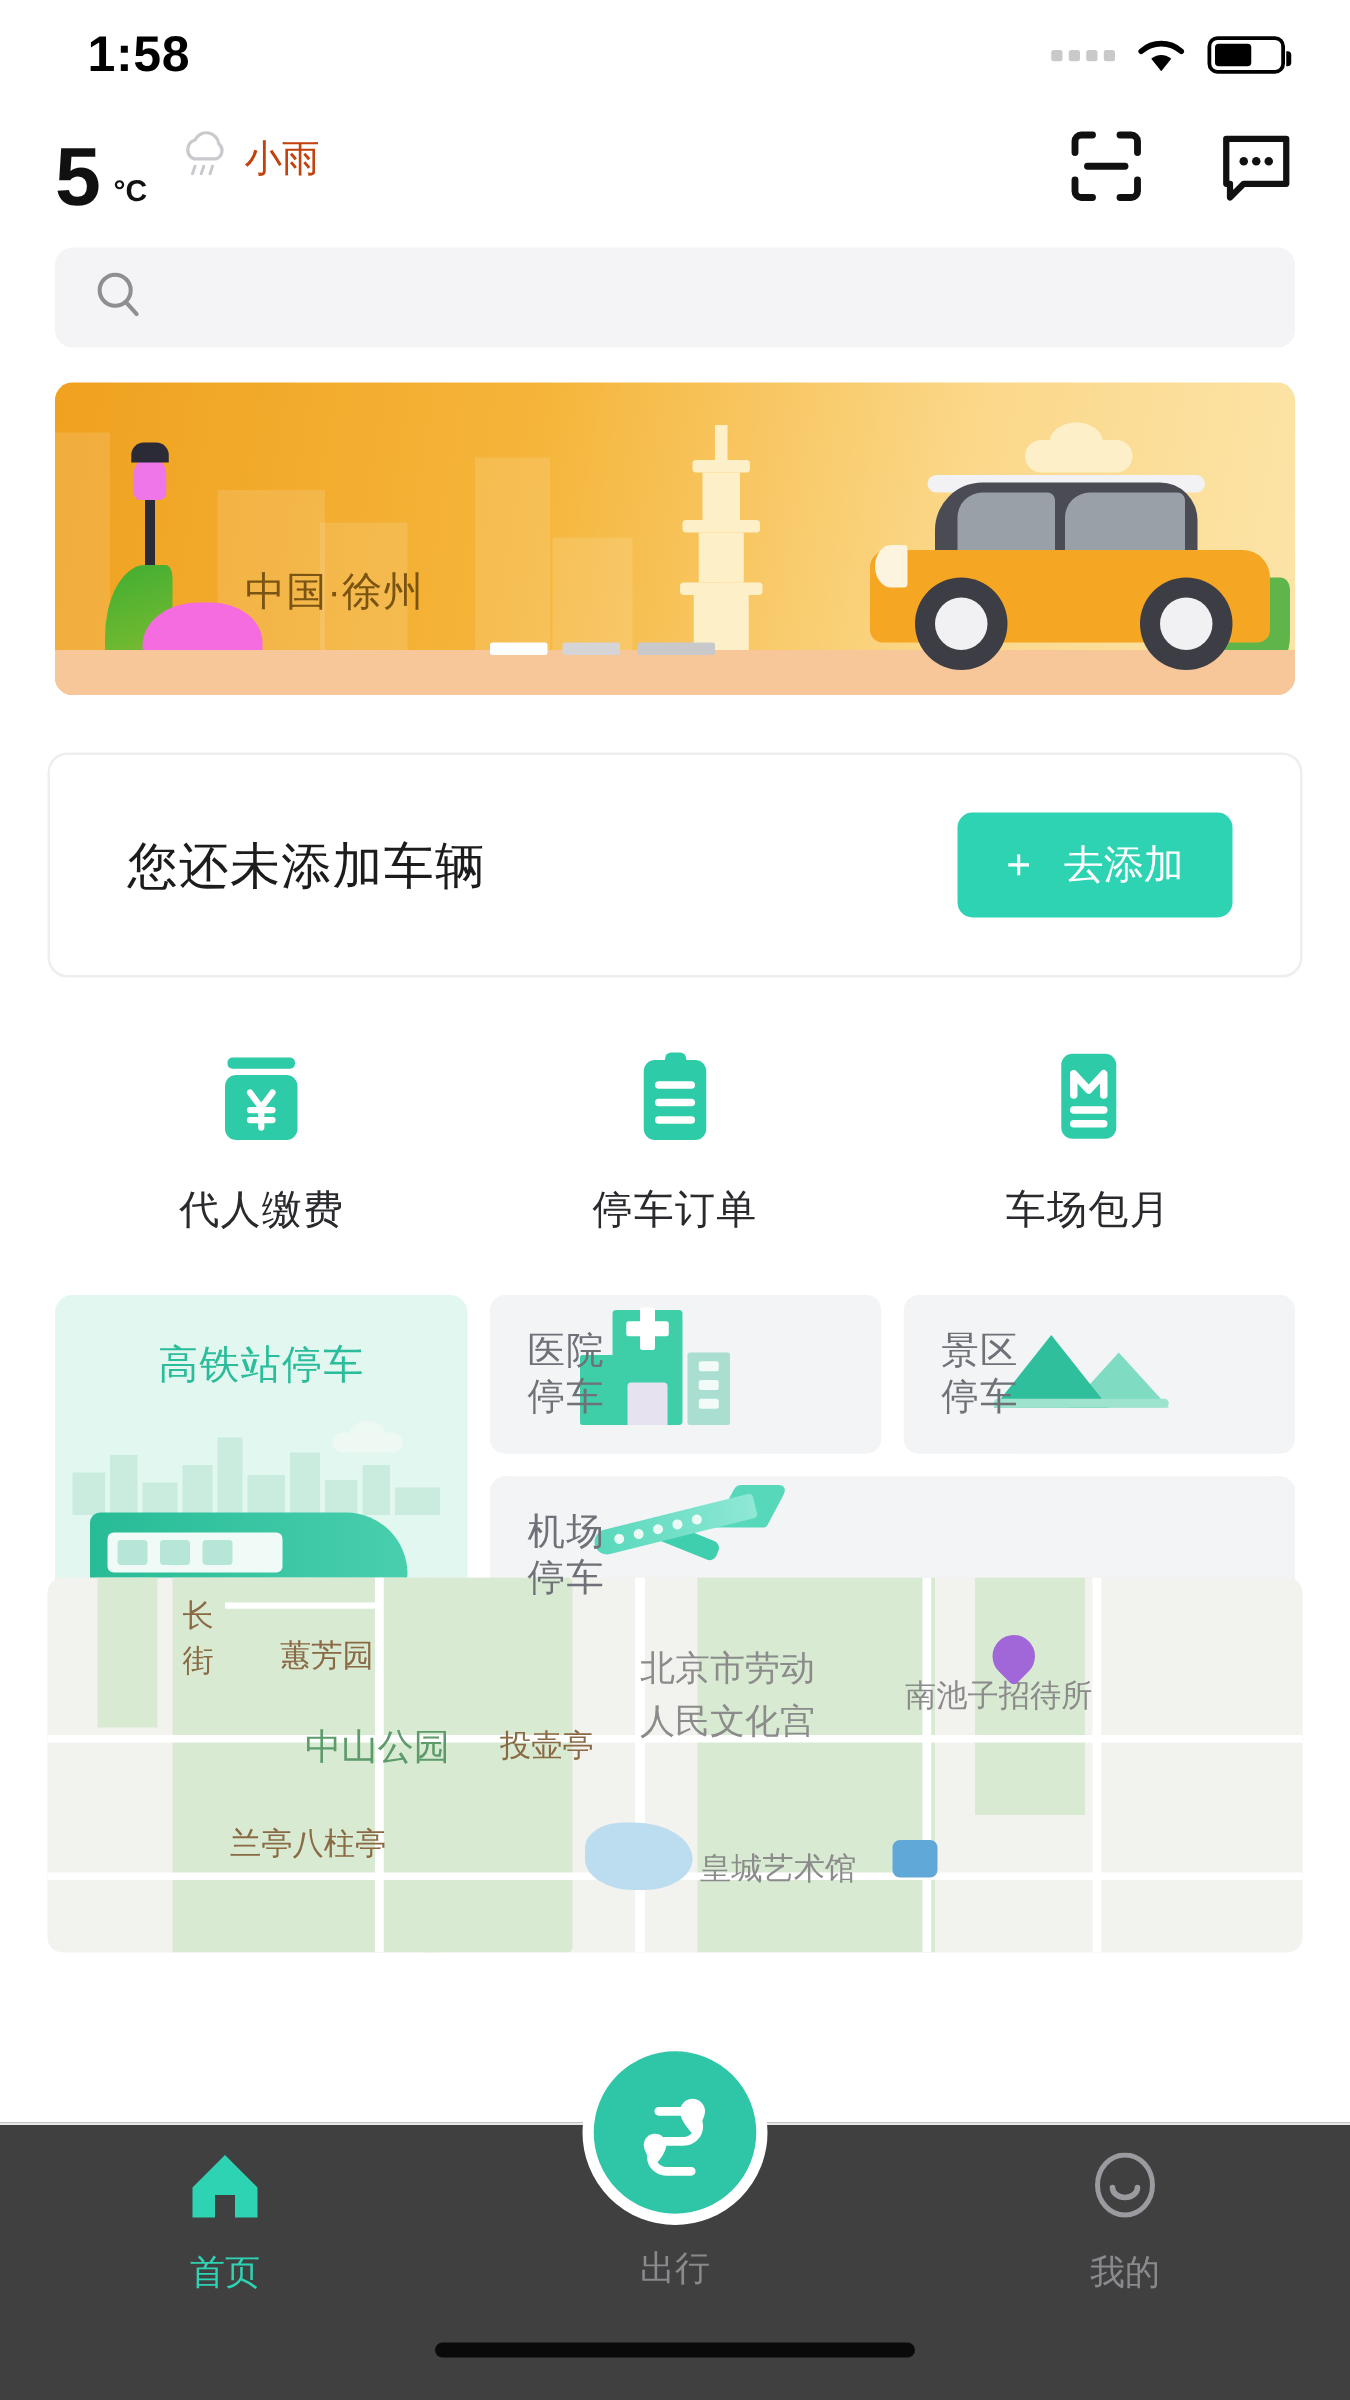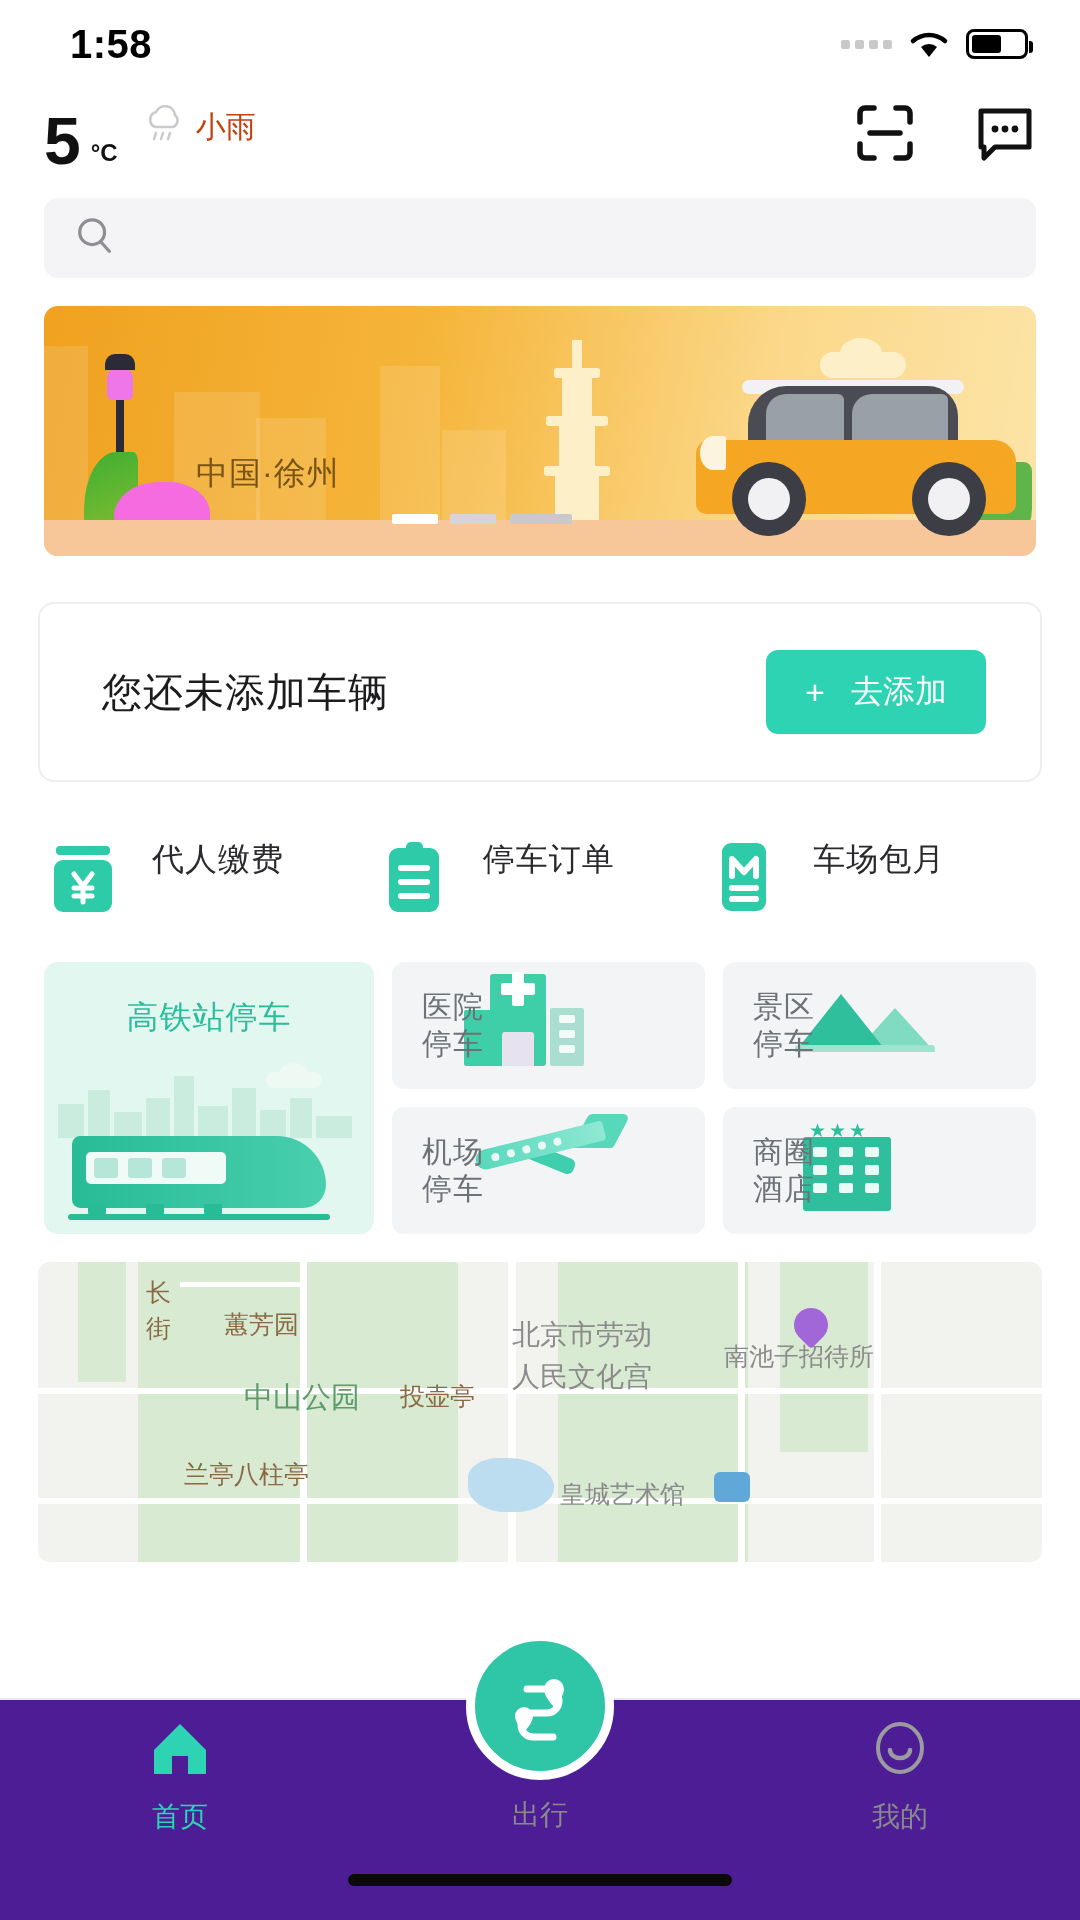--- a/index.html
+++ b/index.html
@@ -155,21 +155,21 @@
     display:flex; align-items:center; justify-content:center; gap:26px;
     font-size:32px; cursor:pointer;
   }
   .add-btn .plus { font-size:34px; font-weight:400; }
 
   
   .quick {
     display:flex; padding:56px 44px 0 44px;
   }
   .quick-item {
-    flex:1; display:flex; flex-direction:row; gap:30px;
+    flex:1; display:flex; flex-direction:column; align-items:center; gap:30px;
     cursor:pointer;
   }
   .q-ico { width:78px; height:78px; position:relative; }
   .q-label { font-size:32px; color:#2a2a2e; letter-spacing:1px; }
 
   
   .cats { display:flex; gap:18px; padding:46px 44px 0 44px; }
   .cat-big {
     width:330px; height:272px; background:#e2f7ef; border-radius:14px;
     position:relative; overflow:hidden; cursor:pointer;
@@ -292,21 +292,21 @@
     position:absolute; width:34px; height:34px; border-radius:50% 50% 50% 4px;
     background:#a166d8; transform:rotate(-45deg);
   }
   .map .poi2 {
     position:absolute; width:36px; height:30px; border-radius:6px; background:#5fa8d8;
   }
 
   
   .tabbar {
     position:absolute; left:0; right:0; bottom:0; height:222px;
-    background:#4c1d95; border-top:2px solid #e8e8e8;
+    background:#404040; border-top:2px solid #e8e8e8;
     display:flex; align-items:flex-start; padding-top:22px;
   }
   .tab {
     flex:1; display:flex; flex-direction:column; align-items:center; gap:18px;
     cursor:pointer;
   }
   .tab-label { font-size:28px; color:#8a8a8e; }
   .tab.active .tab-label { color:#2ed3b4; }
   .fab {
     position:absolute; left:50%; transform:translateX(-50%); top:-68px;
@@ -567,40 +567,20 @@
         </span>
         <span class="ill plane" style="bottom:22px;right:10px;">
           <i class="tail"></i>
             <i class="wing"></i>
             <i class="fus">
               <i></i>
             </i>
         </span>
       </div>
 
-      <div class="cat-sm">
-        <span class="t">
-          <span>商圈</span><br><span>酒店</span>
-        </span>
-        <span class="ill hotel">
-          <i class="stars">★★★</i>
-          <i class="bd"></i>
-          <i class="win">
-            <i style="left:10px;top:10px;"></i>
-              <i style="left:36px;top:10px;"></i>
-              <i style="left:62px;top:10px;"></i>
-            <i style="left:10px;top:28px;"></i>
-              <i style="left:36px;top:28px;"></i>
-              <i style="left:62px;top:28px;"></i>
-            <i style="left:10px;top:46px;"></i>
-              <i style="left:36px;top:46px;"></i>
-              <i style="left:62px;top:46px;"></i>
-          </i>
-        </span>
-      </div>
 
     </div>
   </div>
 </div>
 
 <div class="nearby-head">
   <div class="nearby-title">
     <span>附近有</span><em>0</em><span>个停车场</span>
   </div>
   <div class="nearby-more">查看更多</div>

